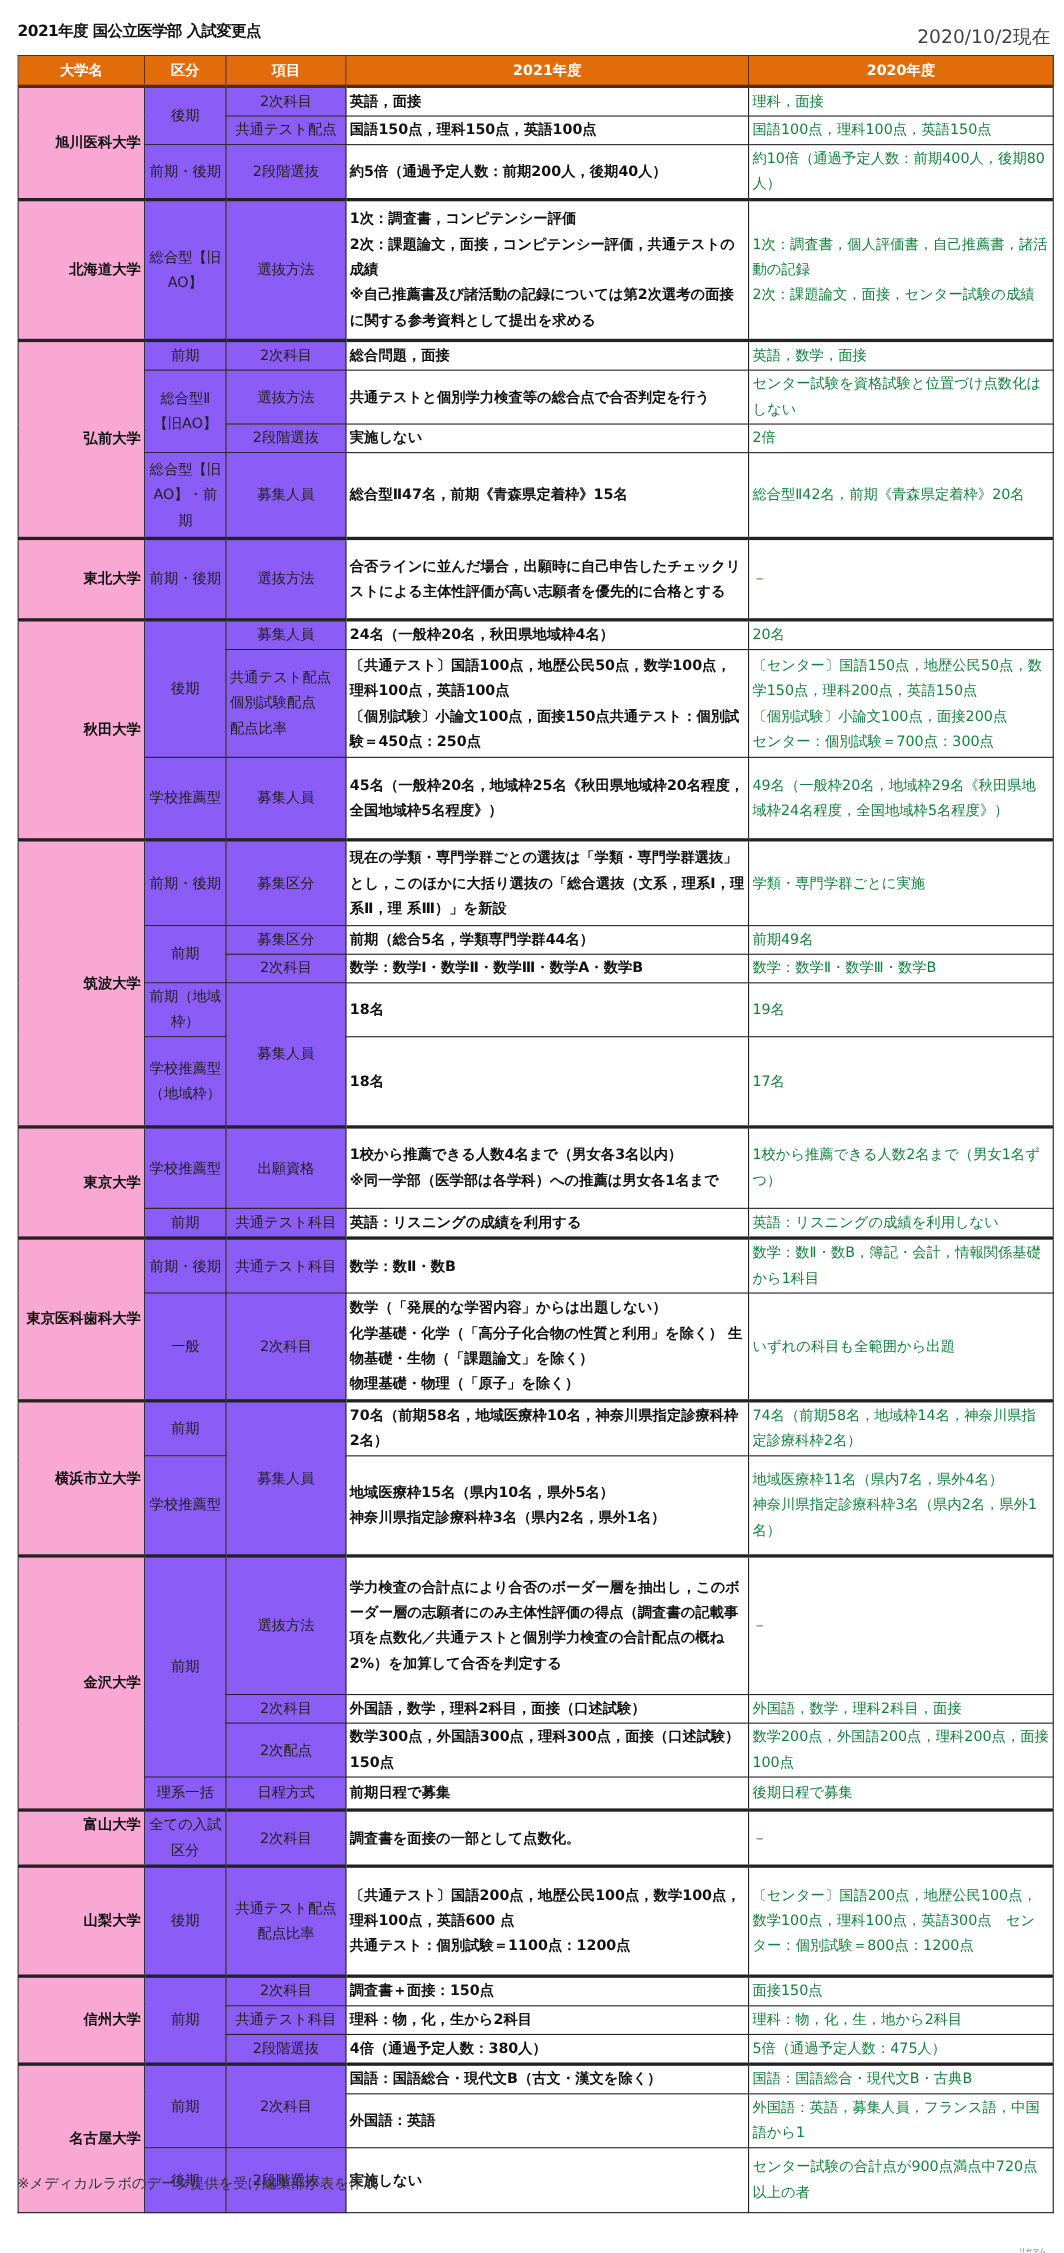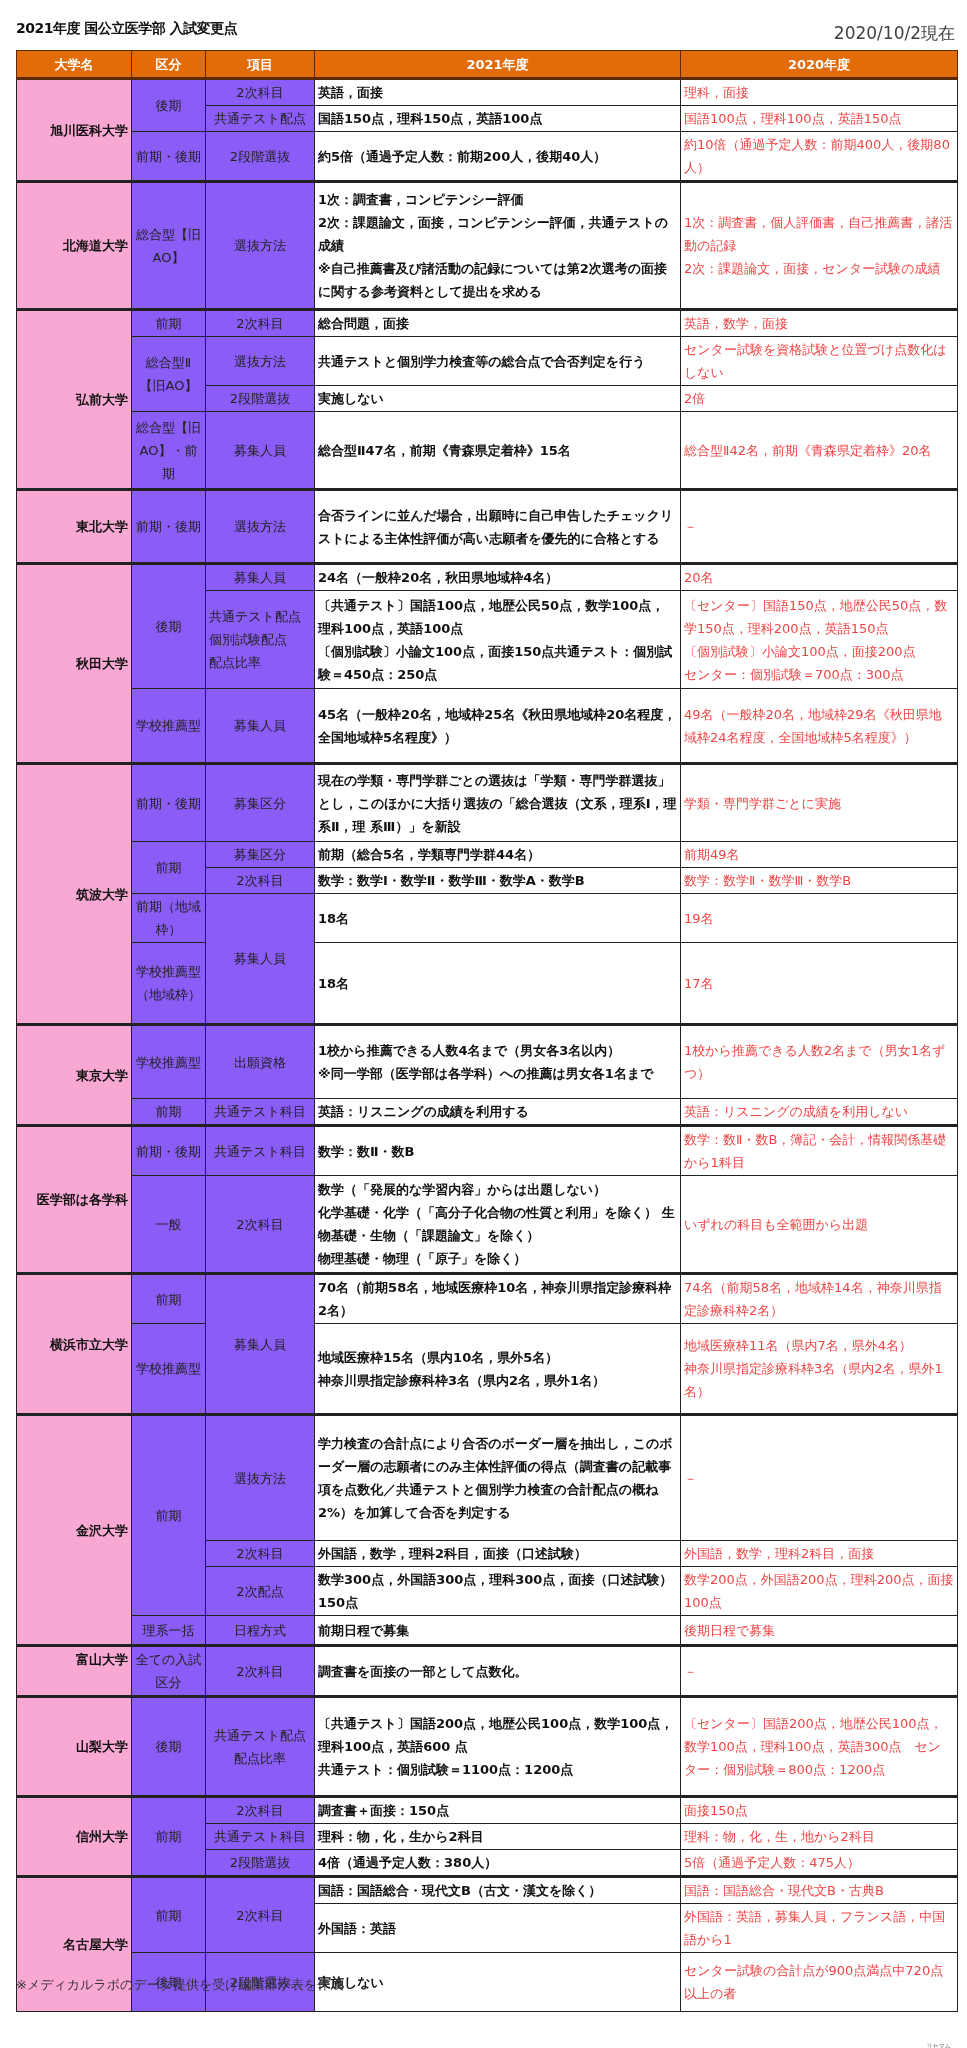--- a/index.html
+++ b/index.html
@@ -6,21 +6,21 @@
   body { width: 967px; height: 2048px; position: relative; overflow: hidden;
          font-family: "DejaVu Sans", "Liberation Sans", sans-serif; color: #111; }
   .title { position: absolute; left: 16px; top: 20px; font-size: 14px; font-weight: bold; letter-spacing: -0.5px; }
   .date { position: absolute; right: 12px; top: 22px; font-size: 17px; color: #404040; }
   table.main { position: absolute; left: 16px; top: 50px; width: 941px; border-collapse: collapse; table-layout: fixed; border-radius: 27px; }
   table.main th, table.main td { border: 1px solid #222; font-size: 13px; line-height: 23px; padding: 1px 3px; vertical-align: middle; word-break: break-all; }
   table.main thead th { background: #e26b0a; color: #fff; font-weight: bold; height: 24px; text-align: center; border-bottom: 3px solid #7a3b08; border-color: #5a2a05; }
   td.uni { background: #f9a8d4; font-weight: bold; text-align: right; font-size: 14px; }
   td.kubun, td.item { text-align: center; background: #8b5cf6; color: #222; }
   td.y2021 { font-weight: bold; background: #fff; }
-  td.y2020 { background: #fff; color: #ef4444; }
+  td.y2020 { background: #fff; color: #15803d; }
   tr.grp-start > td { border-top: 3px solid #222; }
   .footnote { position: absolute; left: 16px; top: 1976px; font-size: 13px; color: #333; }
   .logo { position: absolute; right: 12px; top: 2008px; font-size: 26px; font-weight: bold; color: #777; letter-spacing: -1.5px; font-family: "Liberation Sans", sans-serif; margin-top: 40px; }
   .logo .ruby { position: absolute; right: 4px; top: -6px; font-size: 6px; letter-spacing: 0; color: #999; }
 </style>
 </head>
 <body>
 
 <div class="title">2021年度 国公立医学部 入試変更点</div>
 <div class="date">2020/10/2現在</div>
@@ -170,21 +170,21 @@
       <td class="y2020">1校から推薦できる人数2名まで（男女1名ずつ）</td>
     </tr>
     <tr style="height:24px">
       <td class="kubun">前期</td>
       <td class="item">共通テスト科目</td>
       <td class="y2021">英語：リスニングの成績を利用する</td>
       <td class="y2020">英語：リスニングの成績を利用しない</td>
     </tr>
 
     <tr class="grp-start" style="height:48px">
-      <td class="uni" rowspan="2">医学部は各学科</td>
+      <td class="uni" rowspan="2">東京医科歯科大学</td>
       <td class="kubun">前期・後期</td>
       <td class="item">共通テスト科目</td>
       <td class="y2021">数学：数Ⅱ・数B</td>
       <td class="y2020">数学：数Ⅱ・数B，簿記・会計，情報関係基礎から1科目</td>
     </tr>
     <tr style="height:98px">
       <td class="kubun">一般</td>
       <td class="item">2次科目</td>
       <td class="y2021 ml">数学（「発展的な学習内容」からは出題しない）
 化学基礎・化学（「高分子化合物の性質と利用」を除く） 生物基礎・生物（「課題論文」を除く）

